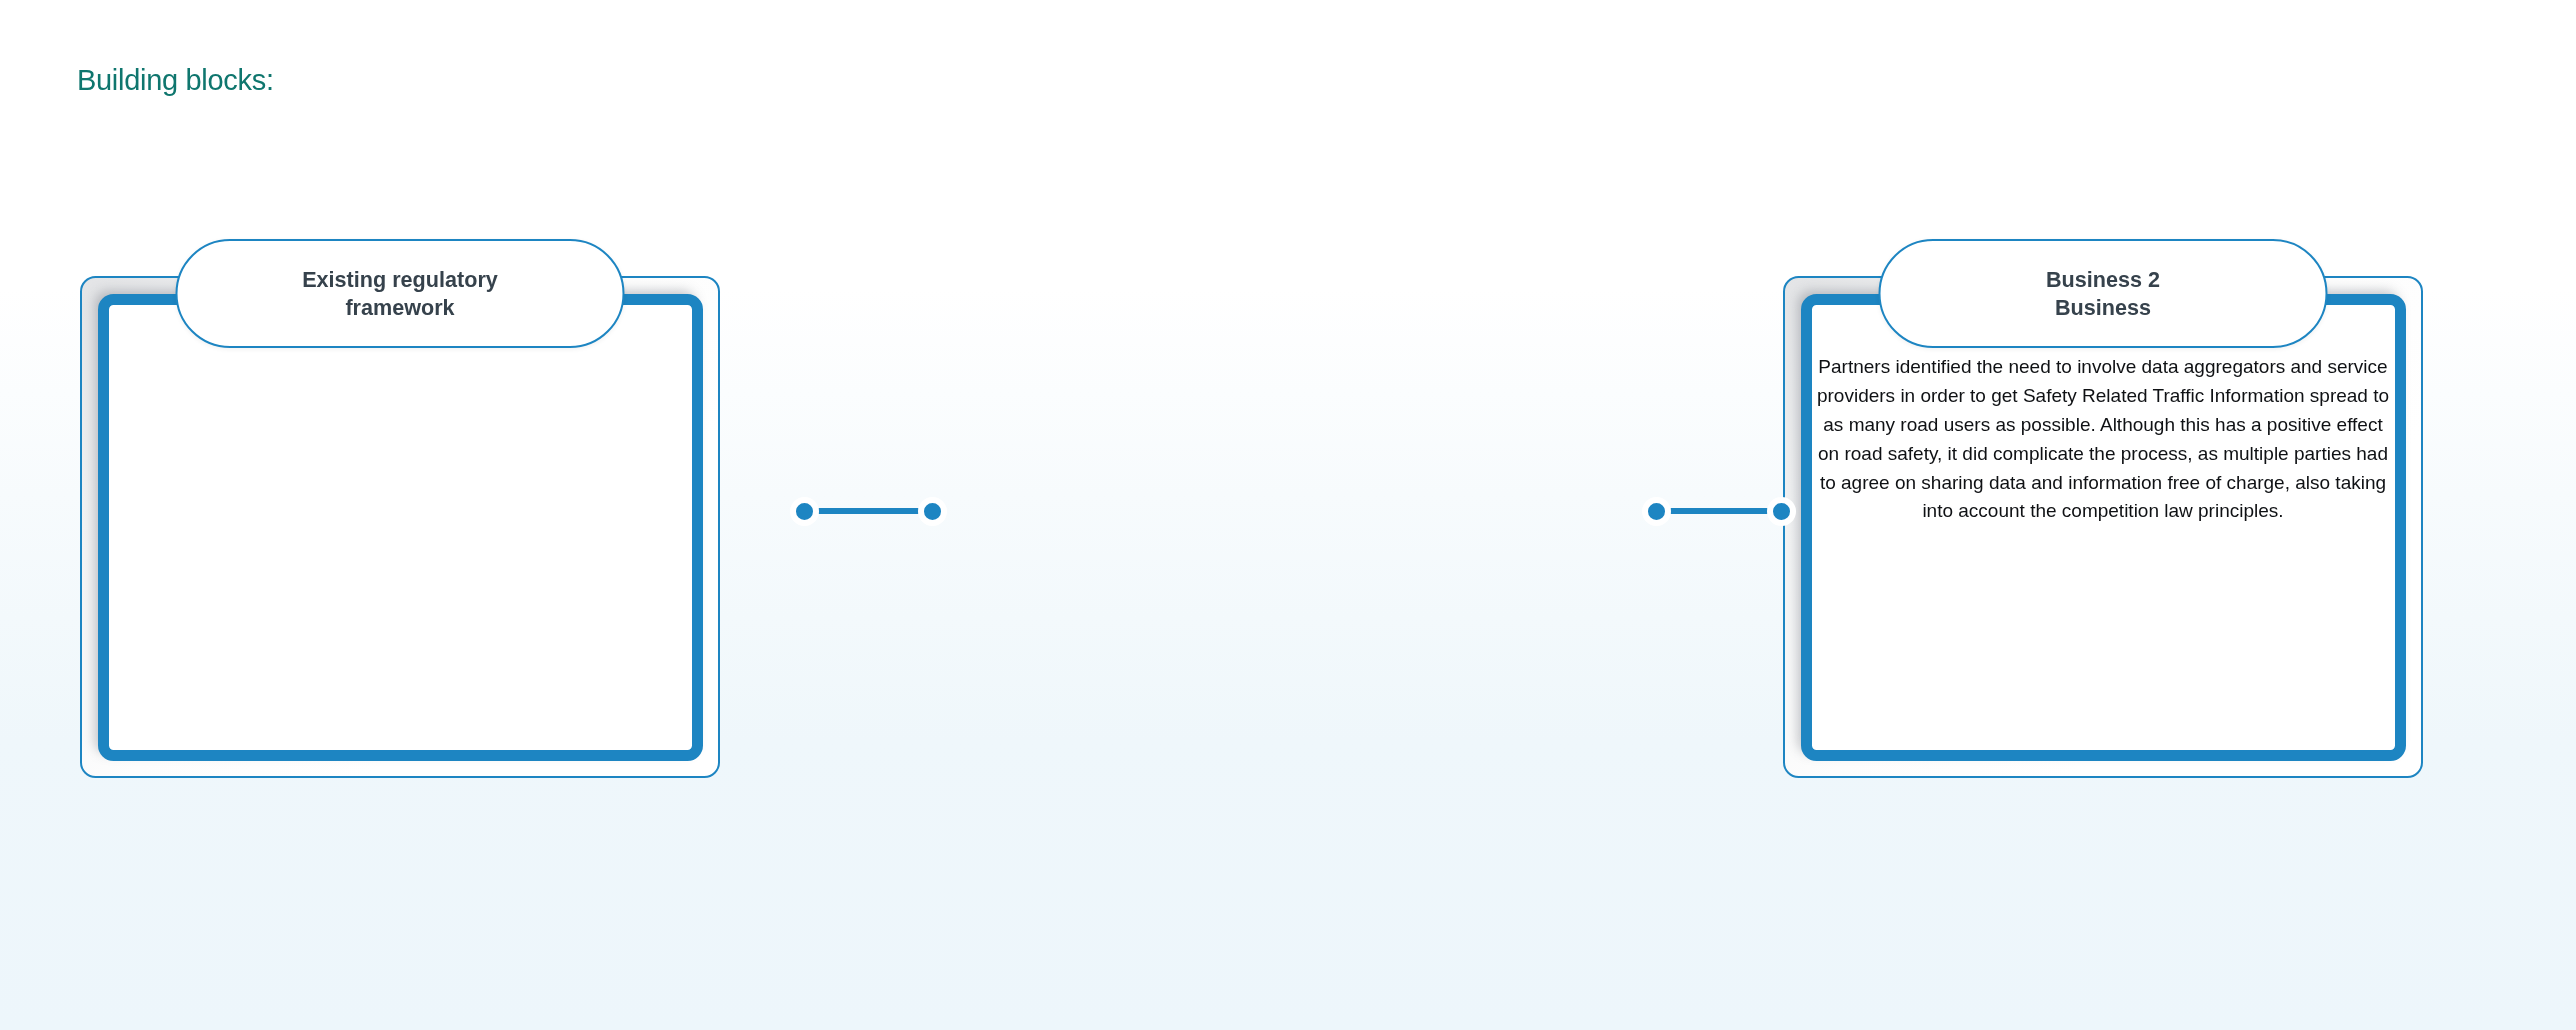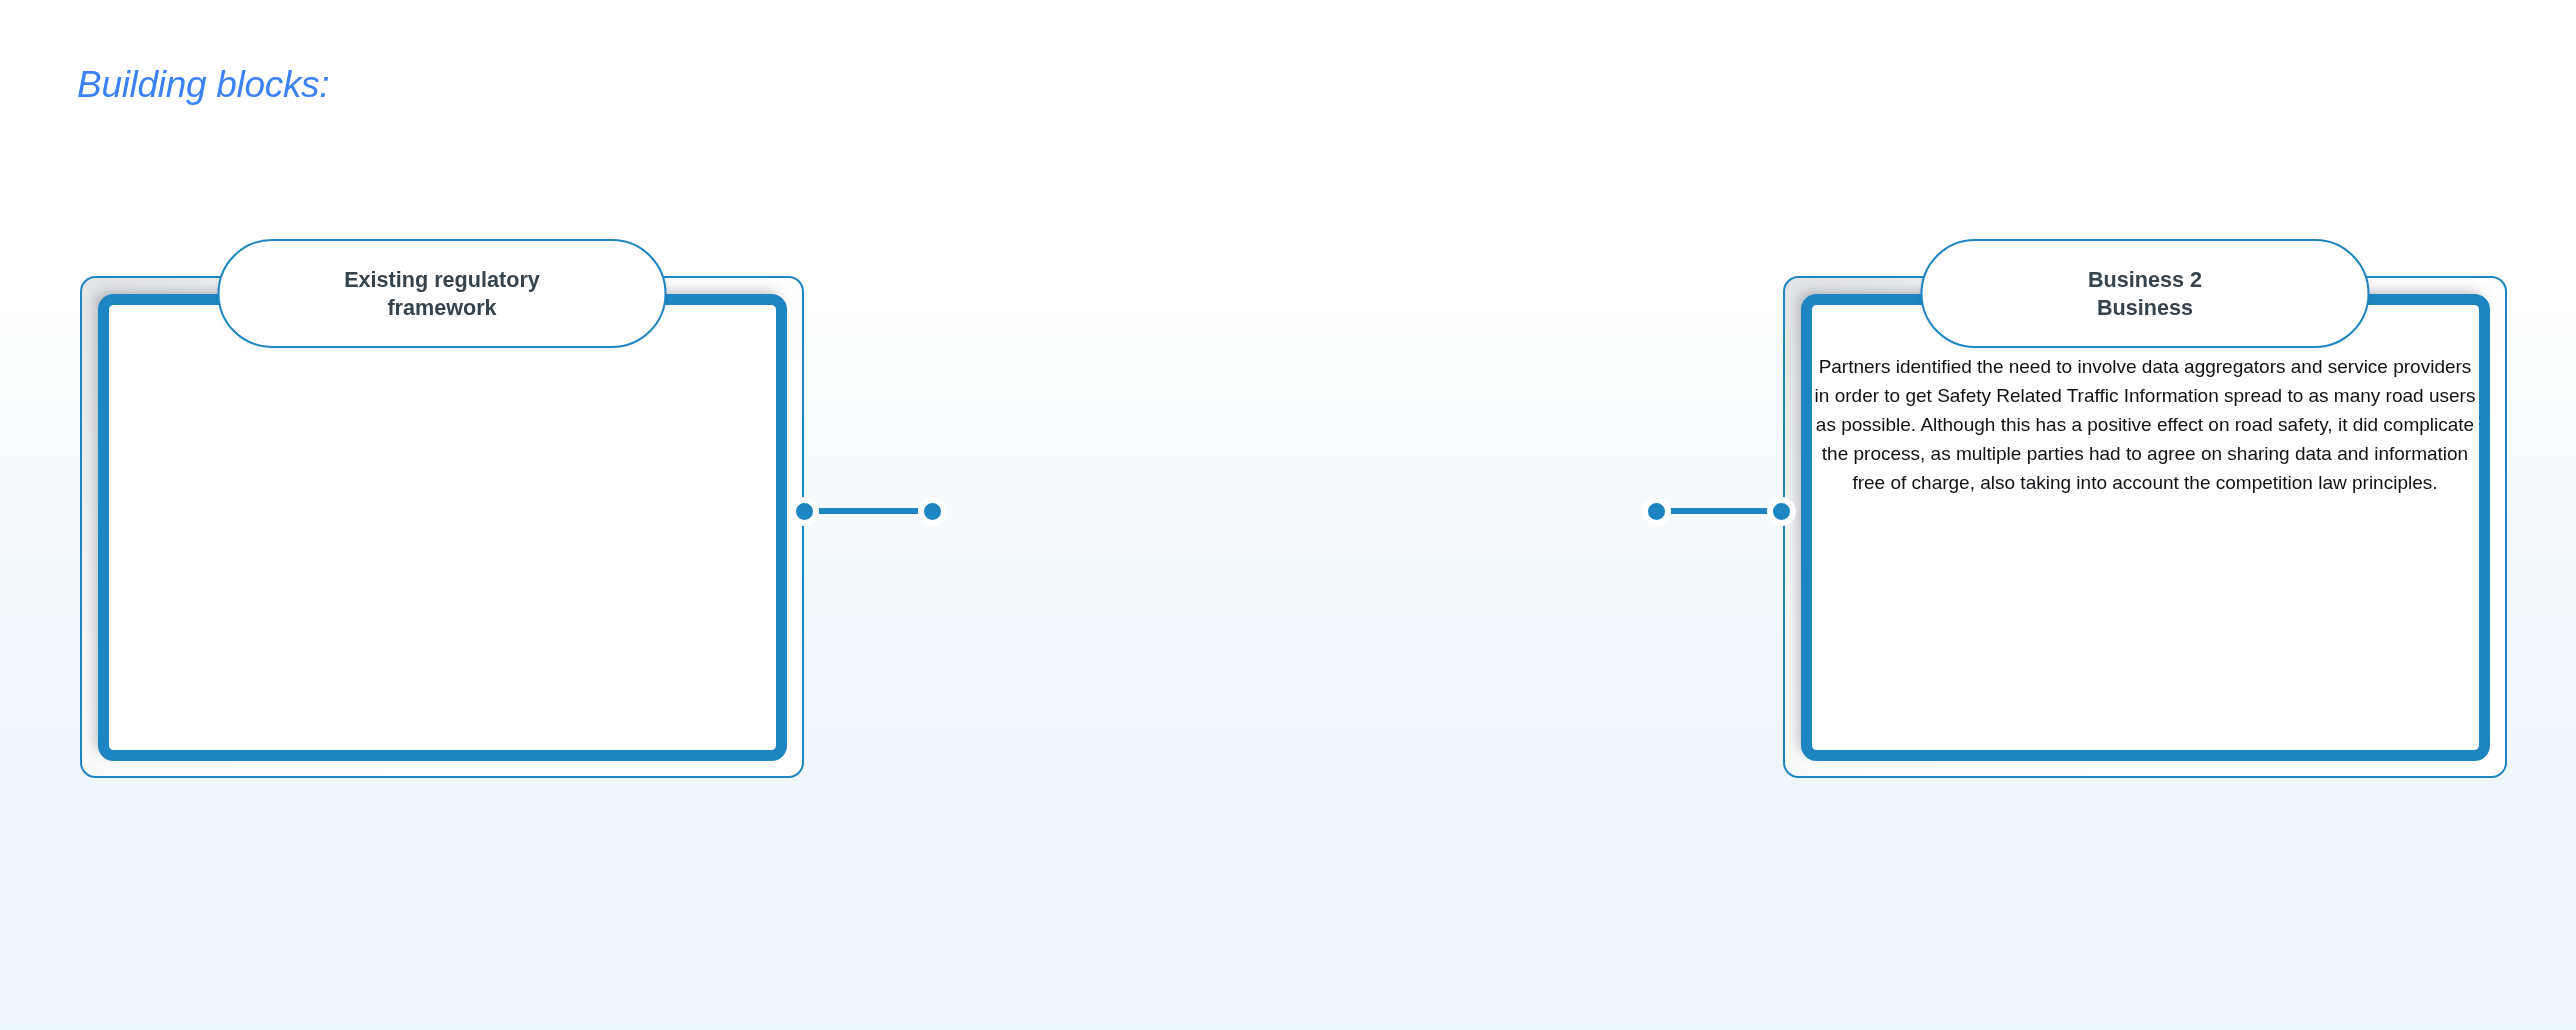--- a/index.html
+++ b/index.html
@@ -7,26 +7,26 @@
     width:2585px;height:1030px;
     font-family:"Liberation Sans",sans-serif;
     background:linear-gradient(to bottom,#ffffff 0%,#ffffff 28%,#f7fbfd 48%,#eff7fb 72%,#edf6fb 100%);
     overflow:hidden;position:relative;
   }
   .stage{position:absolute;inset:0;}
 
   
   .page-title{
     position:absolute;left:77px;top:63px;
-    font-size:37px;line-height:1.2;font-weight:400;
-    color:#3b82f6;letter-spacing:-0.3px;white-space:nowrap;font-style:italic;
+    font-size:29px;line-height:1.2;font-weight:400;
+    color:#0f766e;letter-spacing:-0.3px;white-space:nowrap;
   }
 
   
-  .card{position:absolute;top:276px;width:724px;height:502px;}
+  .card{position:absolute;top:276px;width:640px;height:502px;}
   .card.c1{left:80px;}
   .card.c2{left:933px;}
   .card.c3{left:1783px;}
 
   .card-outer{
     position:absolute;inset:0;
     border:2.1px solid #1d85c2;border-radius:15.5px;
     background:linear-gradient(135deg,#e3e4e6 0%,#f2f3f4 22%,#fdfdfd 48%,#ffffff 70%,#ffffff 100%);
     box-sizing:border-box;
   }

